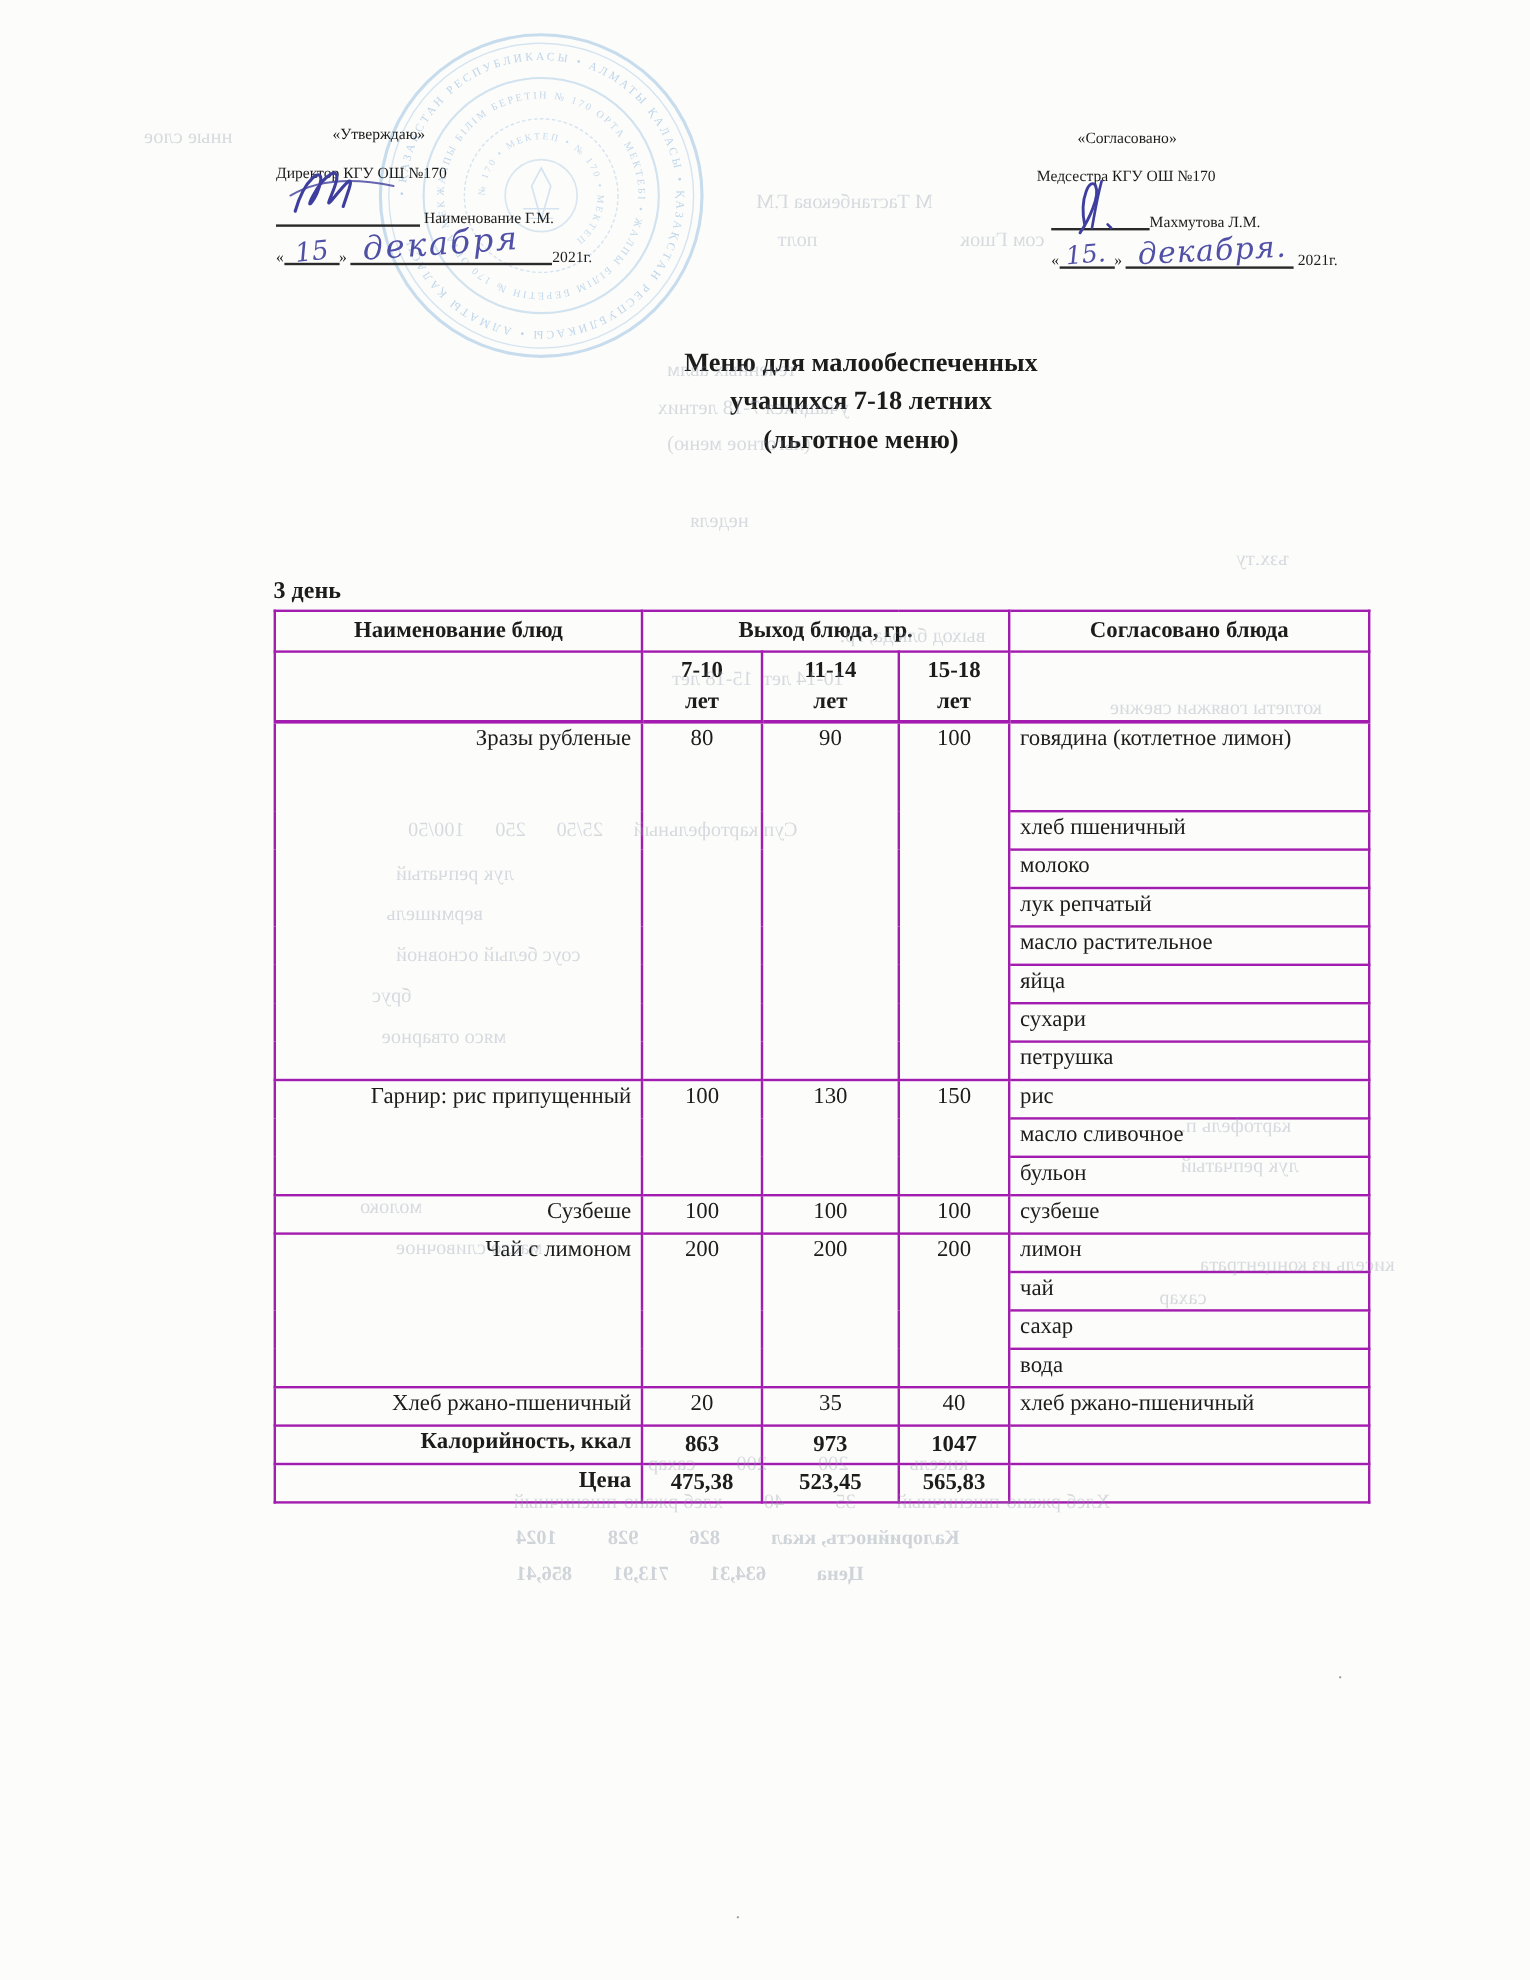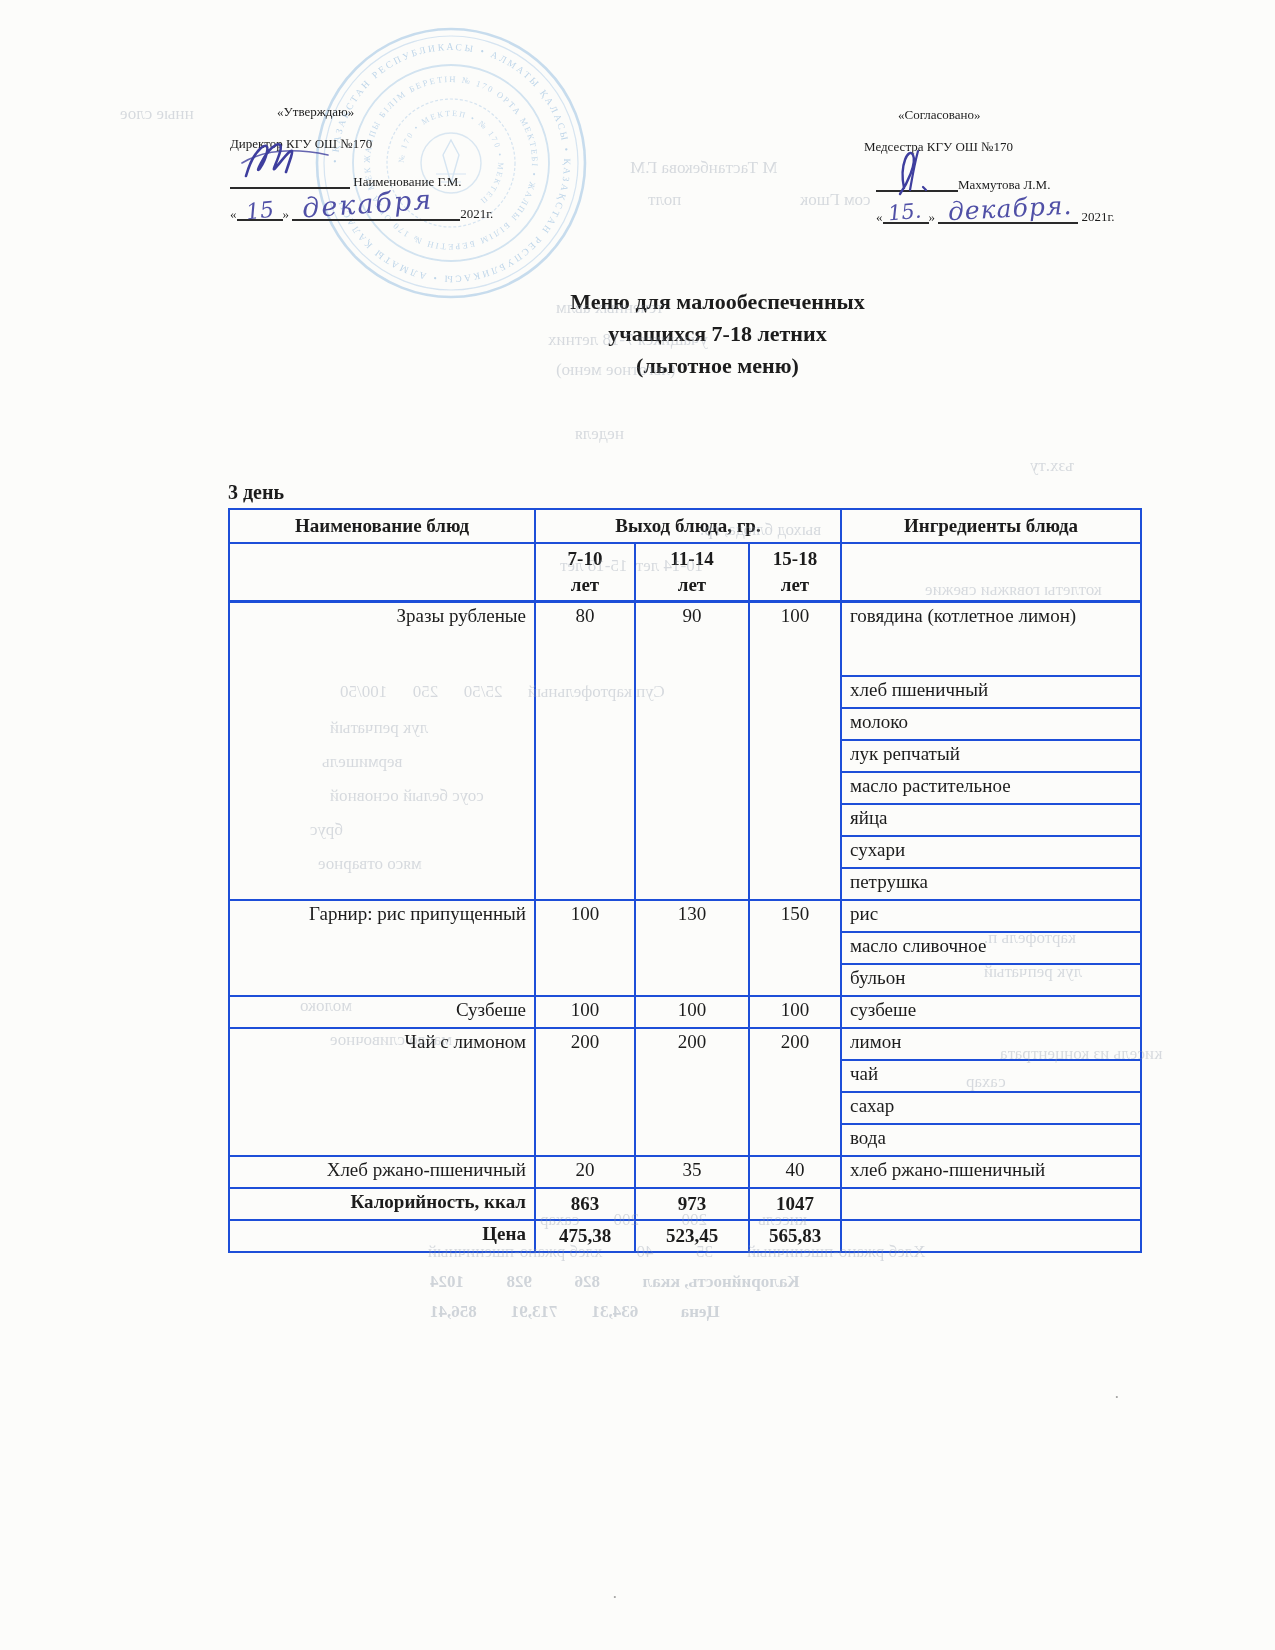--- a/index.html
+++ b/index.html
@@ -24,21 +24,21 @@
   
   .tline{position:absolute;left:230px;width:975px;text-align:center;font-weight:bold;font-size:22px;}
   .week{position:absolute;left:230px;width:975px;text-align:center;font-weight:bold;font-size:21px;}
   .day{position:absolute;left:228px;font-weight:bold;font-size:20px;}
   
   table.menu{
     position:absolute;left:228px;top:508px;width:912px;
     border-collapse:collapse;table-layout:fixed;font-size:19px;
   }
   table.menu th,table.menu td{
-    border:2px solid #1d4ed8;padding:2px 8px;vertical-align:top;
+    border:2px solid #a21caf;padding:2px 8px;vertical-align:top;
     overflow:hidden;white-space:nowrap;
   }
   table.menu thead th{font-weight:bold;text-align:center;vertical-align:middle;}
   table.menu thead tr.h1 th{height:28px;}
   table.menu thead tr.h2 th{height:52px;line-height:26px;border-bottom-width:3px;}
   td.name-cell{text-align:right;}
   td.num-cell{text-align:center;}
   td.ing-cell{height:26px;}
   td.ing-cell.tall{height:68px;}
   tr.summary td{font-weight:bold;height:26px;}
@@ -124,21 +124,21 @@
       <col style="width:306px;">
         <col style="width:100px;">
         <col style="width:114px;">
         <col style="width:92px;">
         <col style="width:300px;">
     </colgroup>
     <thead>
       <tr class="h1">
         <th>Наименование блюд</th>
         <th colspan="3">Выход блюда, гр.</th>
-        <th>Ингредиенты блюда</th>
+        <th>Согласовано блюда</th>
       </tr>
       <tr class="h2">
         <th></th>
         <th><span>7-10</span><br><span>лет</span></th>
         <th><span>11-14</span><br><span>лет</span></th>
         <th><span>15-18</span><br><span>лет</span></th>
         <th></th>
       </tr>
     </thead>
     <tbody id="menu-tbody">

